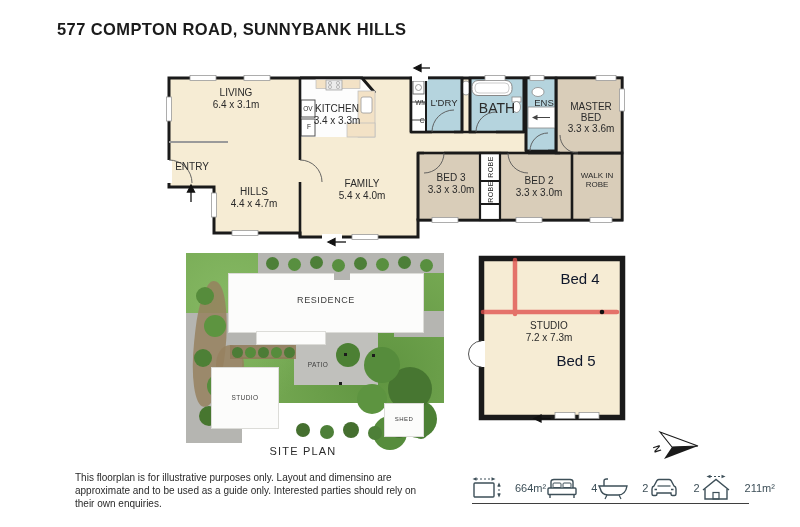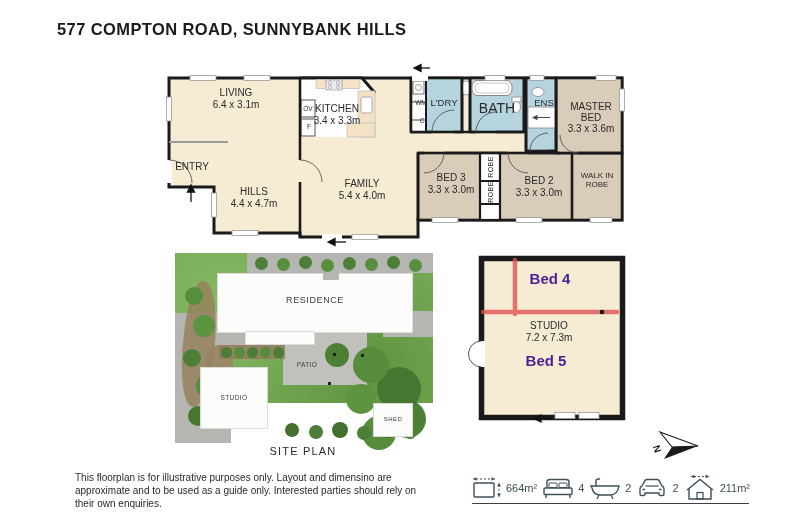--- a/index.html
+++ b/index.html
@@ -9,43 +9,43 @@
   .title{position:absolute;left:57px;top:20px;font-size:16.5px;font-weight:bold;
          color:#1b1b1b;letter-spacing:.4px;}
   
   .lbl{position:absolute;transform:translateX(-50%);text-align:center;
        font-size:10px;line-height:12px;color:#2a2a2a;white-space:nowrap;}
   .lbl.wrap{white-space:normal;}
   .lbl.xs{font-size:6.5px;line-height:7px;}
   .vlbl{position:absolute;font-size:7px;color:#222;letter-spacing:.4px;
         transform:translate(-50%,-50%) rotate(-90deg);white-space:nowrap;}
   
-  .site{position:absolute;left:175px;top:253px;width:258px;height:150px;
+  .site{position:absolute;left:186px;top:253px;width:258px;height:150px;
         background:
           radial-gradient(circle at 18% 35%, #86b964 0%, rgba(134,185,100,0) 45%),
           radial-gradient(circle at 75% 80%, #5f9440 0%, rgba(95,148,64,0) 55%),
           #76a953;}
   .site .gray{position:absolute;background:#b5b5b1;}
   .site .white{position:absolute;background:#fcfcfb;border:1px solid #dcdcd8;box-sizing:border-box;}
   .site .slbl{position:absolute;transform:translateX(-50%);font-size:9px;color:#3c3c3c;
         letter-spacing:.6px;white-space:nowrap;}
   .site .slbl.tiny{font-size:6.5px;letter-spacing:.4px;}
   .dotrow{position:absolute;border-radius:50%;}
   .mulch{position:absolute;background:#97815f;opacity:.85;}
   .bdot{position:absolute;width:3px;height:3px;background:#1c1c1c;}
   .caption{position:absolute;transform:translateX(-50%);font-size:11px;color:#2a2a2a;
            letter-spacing:1.2px;}
   
-  .bed-big{position:absolute;transform:translateX(-50%);font-size:15px;font-weight:bold;color:#4c1d95;}
+  .bed-big{position:absolute;transform:translateX(-50%);font-size:15px;font-weight:normal;color:#0f172a;margin-left:30px;}
   
   .disclaimer{position:absolute;left:75px;top:471px;width:358px;font-size:10px;
               line-height:13px;color:#2a2a2a;}
   .footer-icons{position:absolute;left:472px;top:475px;width:278px;height:26px;
                 display:flex;align-items:center;justify-content:space-between;}
-  .ic{display:flex;align-items:center;gap:4px;color:var(--icon_slate,#3d4f58);font-size:11px;}
+  .ic{display:flex;align-items:center;gap:13px;color:var(--icon_slate,#3d4f58);font-size:11px;}
   .ic svg{display:block;}
   .footer-rule{position:absolute;left:472px;top:503px;width:277px;height:1px;background:#3f3f3f;}
   svg{overflow:visible;}
   svg text{font-family:"Liberation Sans",sans-serif;}
 </style>
 </head>
 <body>
 
 <div class="title">577 COMPTON ROAD, SUNNYBANK HILLS</div>
 

